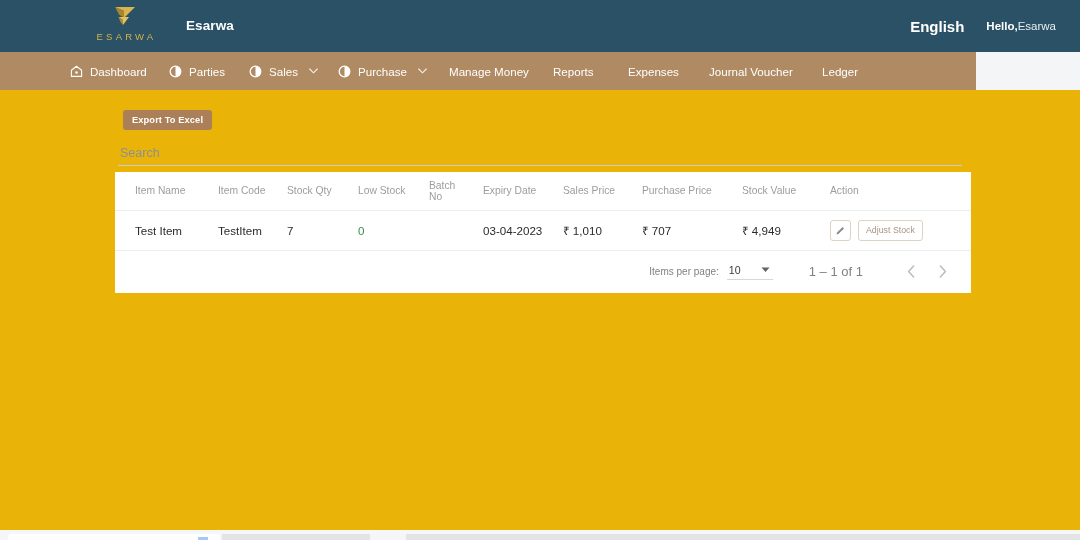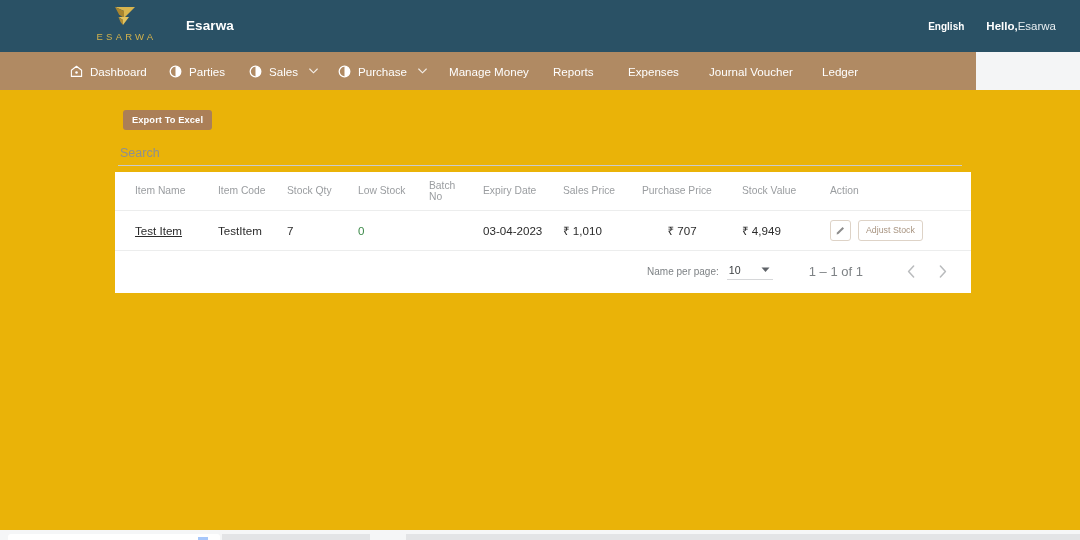--- a/index.html
+++ b/index.html
@@ -50,21 +50,21 @@
   .topbar-right {
     position: absolute;
     right: 24px; top: 0;
     height: 52px;
     display: flex;
     align-items: center;
     gap: 22px;
   }
   .lang-link {
     color: #ffffff;
-    font-size: 10px;
+    font-size: 15px;
     font-weight: bold;
     cursor: pointer;
     margin-left: 44px;
   }
   .greet {
     color: #ffffff;
     font-size: 11.5px;
     white-space: nowrap;
   }
   .greet b { font-weight: bold; }
@@ -380,45 +380,45 @@
             <th style="padding-left: 18px;">Batch No</th>
             <th style="padding-left: 17px;">Expiry Date</th>
             <th style="padding-left: 19px;">Sales Price</th>
             <th style="padding-left: 20px;">Purchase Price</th>
             <th style="padding-left: 20px;">Stock Value</th>
             <th style="padding-left: 20px;">Action</th>
           </tr>
       </thead>
       <tbody>
           <tr>
-            <td style="padding-left: 20px; text-decoration: underline;">Test Item</td>
+            <td style="padding-left: 20px;">Test Item</td>
             <td style="padding-left: 19px;">TestItem</td>
             <td style="padding-left: 16px;">7</td>
             <td style="padding-left: 17px; color: rgb(61, 138, 74);">0</td>
             <td style="padding-left: 18px;"></td>
             <td style="padding-left: 17px;">03-04-2023</td>
             <td style="padding-left: 19px;">₹ 1,010</td>
-            <td style="padding-left: 20px; text-align: center;">₹ 707</td>
+            <td style="padding-left: 20px;">₹ 707</td>
             <td style="padding-left: 20px;">₹ 4,949</td>
             <td style="padding-left: 20px;">
               <div class="cell-action">
                 <button class="icon-btn">
                   <svg width="11" height="11" viewBox="0 0 11 11">
                     <path d="M1.6 9.4 L2 7.6 L7.6 2 L9 3.4 L3.4 9 Z" fill="#8c8c8c"></path>
                   </svg>
                 </button>
                 <button class="adjust-btn">Adjust Stock</button>
               </div>
             </td>
           </tr>
         </tbody>
     </table>
 
     <div class="paginator">
-      <div class="ipp-label">Name per page:</div>
+      <div class="ipp-label">Items per page:</div>
       <div class="ipp-select">
         <span class="ipp-value">10</span>
         <svg width="9" height="6" viewBox="0 0 9 6">
           <path d="M0.5 0.5 L4.5 5 L8.5 0.5 Z" fill="#5f6368"></path>
         </svg>
       </div>
       <div class="range-label">1 – 1 of 1</div>
       <button class="pg-btn">
         <svg width="8" height="13" viewBox="0 0 8 13">
           <path d="M6.6 1 L1.6 6.5 L6.6 12" stroke="#b9bbbd" stroke-width="1.5" fill="none" stroke-linecap="round" stroke-linejoin="round"></path>

